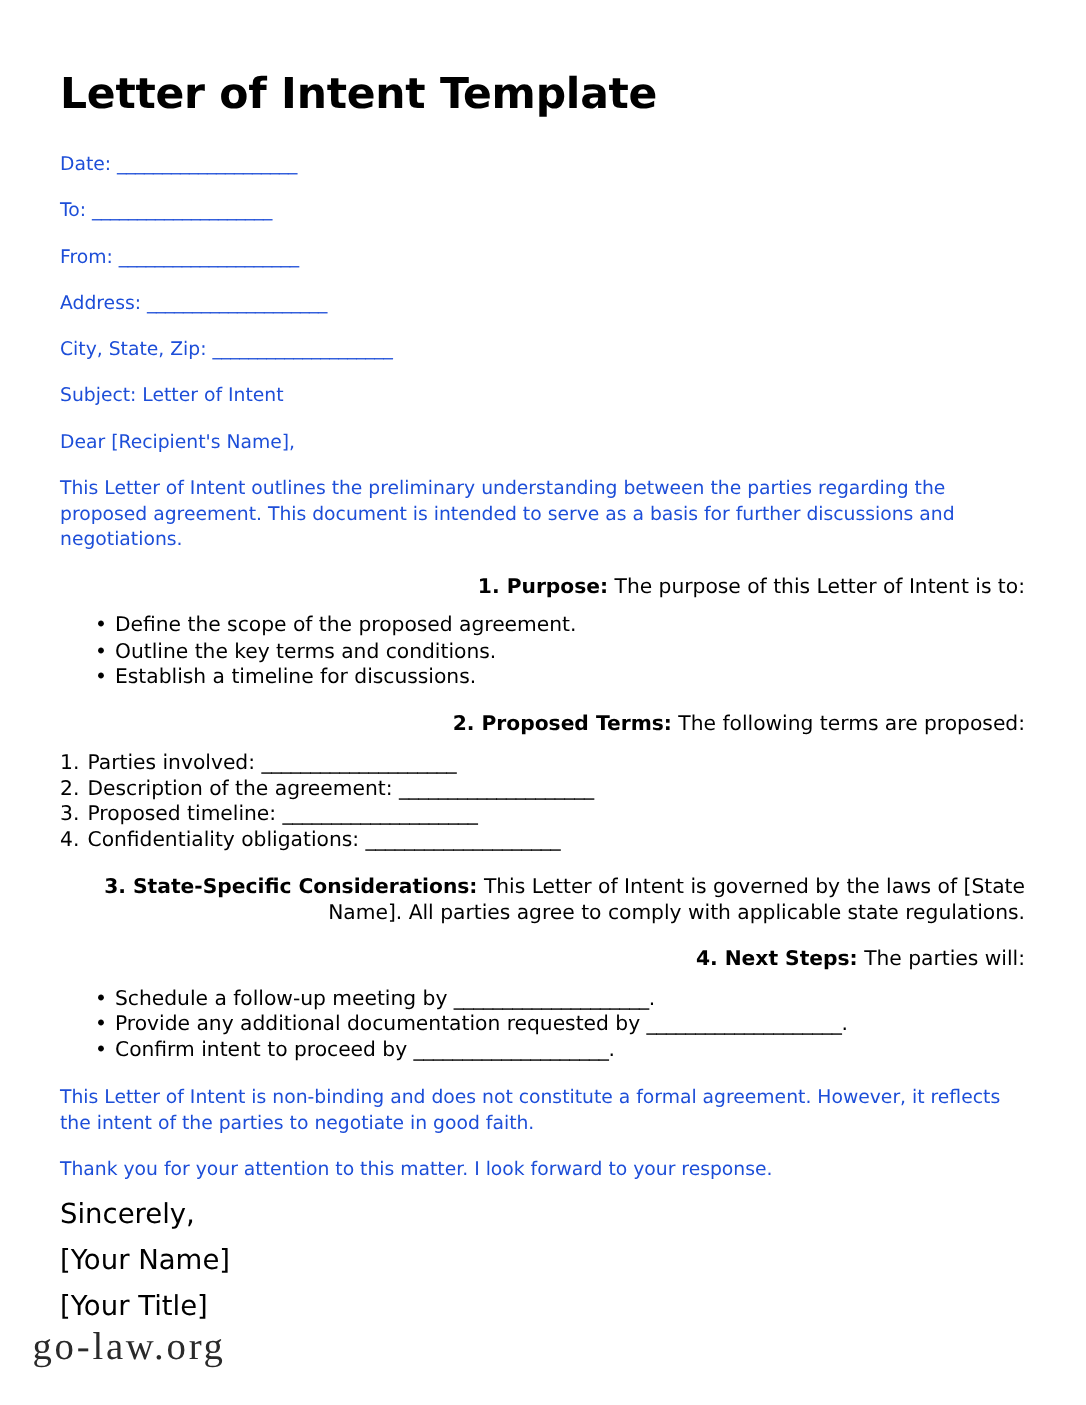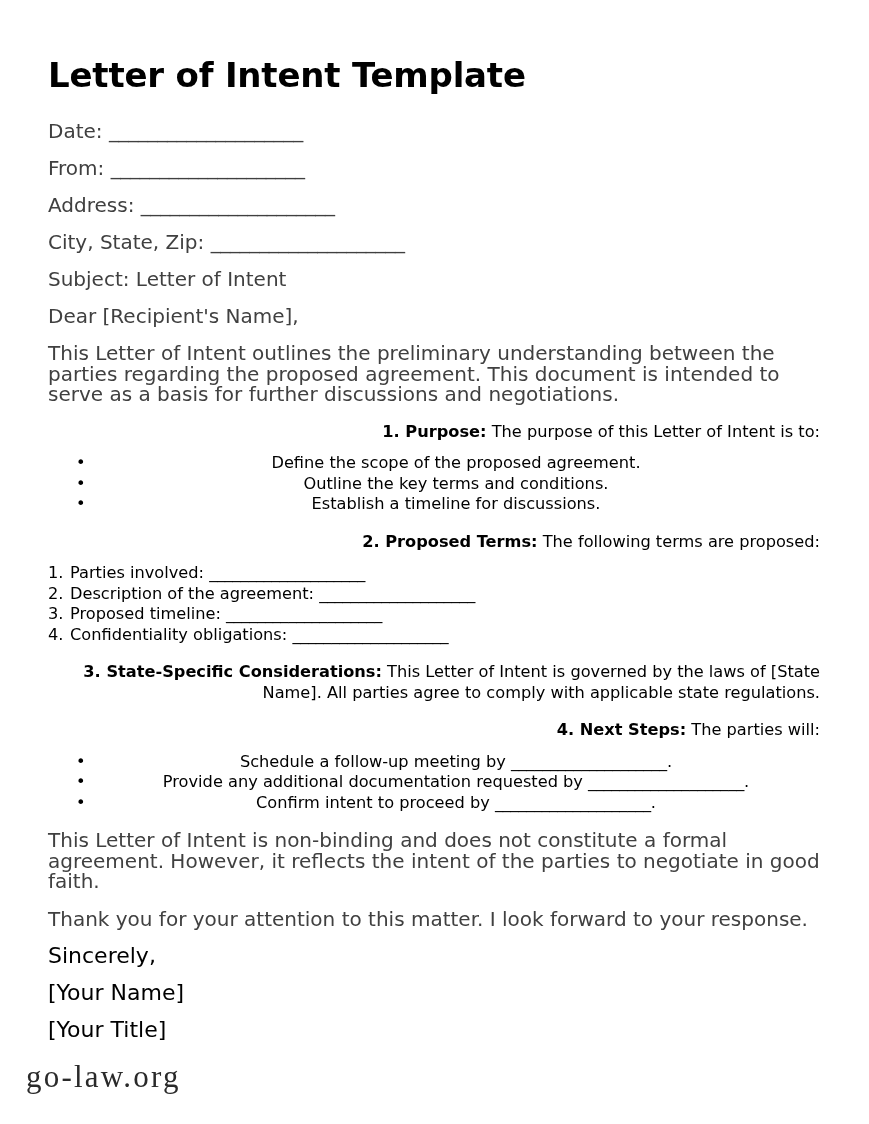--- a/index.html
+++ b/index.html
@@ -31,24 +31,24 @@
   h1.doc-title {
     font-size: 34px;
     font-weight: bold;
     margin: 0 0 26px 0;
     letter-spacing: -0.2px;
     line-height: 1.15;
     color: #000;
   }
   p.field,
   p.para {
-    font-size: 20px;
+    font-size: 15px;
     line-height: 20px;
     margin: 0 0 17px 0;
-    color: #404040;
+    color: #1d4ed8;
   }
   p.para.tight {
     line-height: 20.5px;
   }
   .blank {
     letter-spacing: -0.3px;
     white-space: pre;
   }
   p.section {
     font-size: 16.2px;
@@ -56,21 +56,20 @@
     margin: 0 0 11px 0;
     text-align: right;
   }
   p.section .lead {
     font-weight: bold;
   }
   ul.bullets {
     margin: 0 0 17px 0;
     padding: 0 0 0 44px;
     list-style: none;
-    text-align: center;
   }
   ul.bullets > li {
     font-size: 16.2px;
     line-height: 20.5px;
     position: relative;
     margin: 0;
   }
   ul.bullets > li::before {
     content: "\2022";
     position: absolute;
@@ -117,20 +116,21 @@
 </head>
 <body>
 
 <div class="page">
   <div class="content">
 
     <h1 class="doc-title">Letter of Intent Template</h1>
 
     <p class="field"><span>Date:</span> <span class="blank">____________________</span></p>
 
+    <p class="field"><span>To:</span> <span class="blank">____________________</span></p>
 
     <p class="field"><span>From:</span> <span class="blank">____________________</span></p>
 
     <p class="field"><span>Address:</span> <span class="blank">____________________</span></p>
 
     <p class="field"><span>City, State, Zip:</span> <span class="blank">____________________</span></p>
 
     <p class="para">Subject: Letter of Intent</p>
 
     <p class="para">Dear [Recipient's Name],</p>

